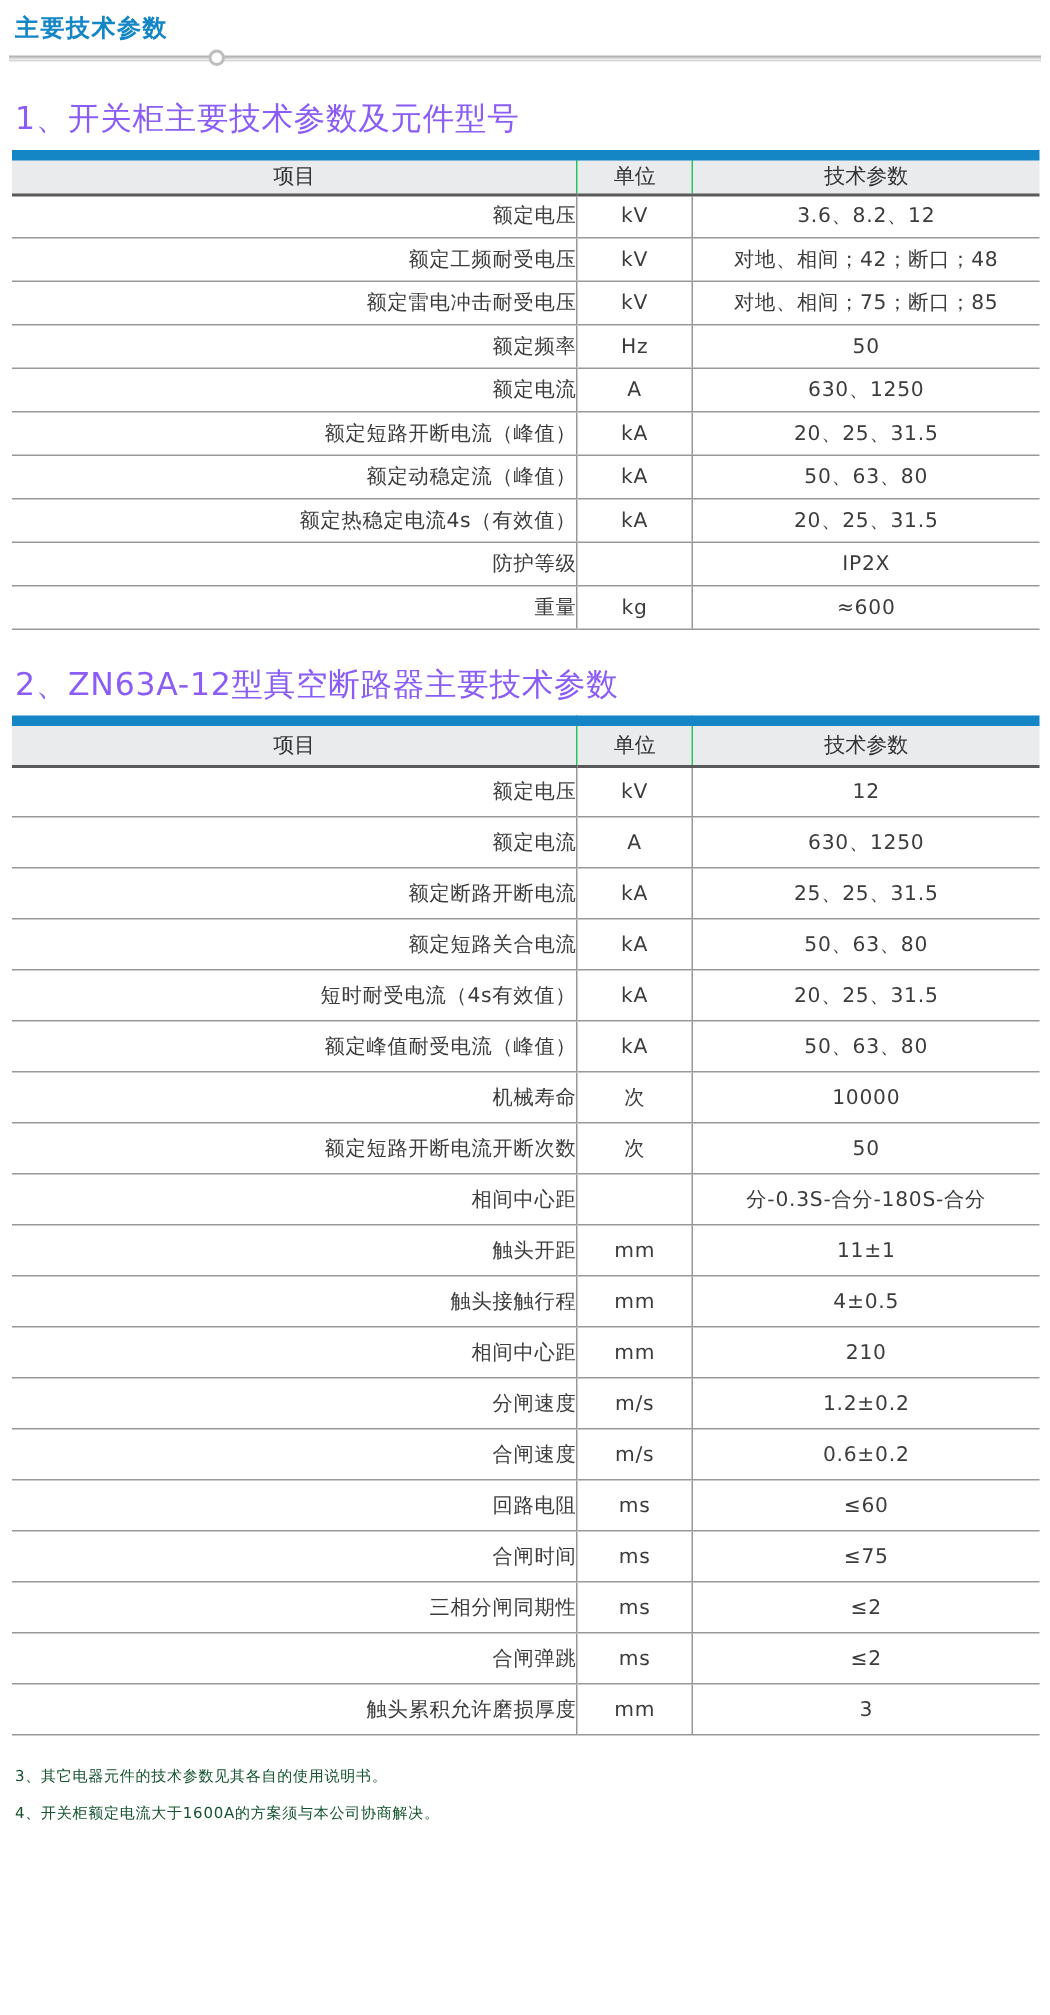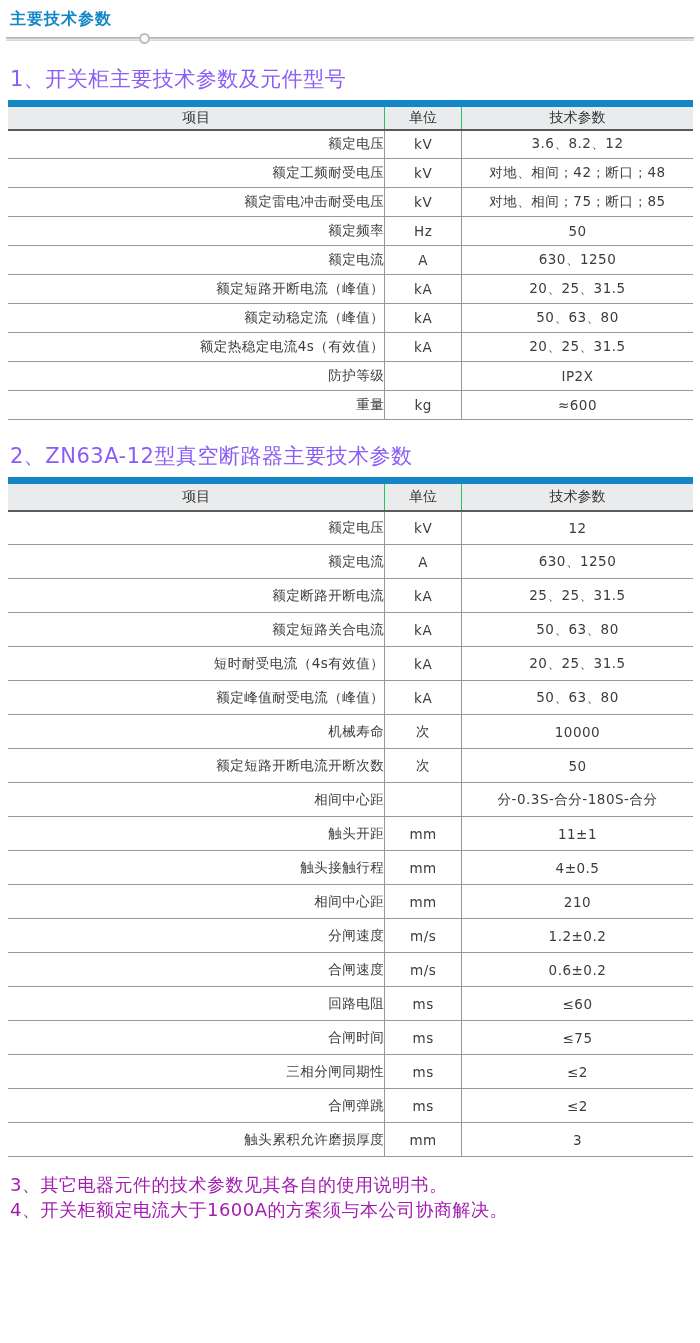--- a/index.html
+++ b/index.html
@@ -74,22 +74,22 @@
     border-bottom:1px solid #989898;
     letter-spacing:0.5px;
   }
   .t1 td { height:29px; }
   .t2 td { height:34px; }
   .spec-table td.col-item { text-align:right; padding-left:27px; }
   .spec-table td.col-unit, .spec-table td.col-value { border-left:1px solid #989898; }
 
   .notes {
     margin:15px 0 0 10px;
-    font-size:18px;
-    color:#a21caf;
+    font-size:10px;
+    color:#14532d;
     line-height:25px;
     letter-spacing:0.5px;
   }
 </style>
 </head>
 <body>
 
 <div class="page">
 
   <h1 class="title">主要技术参数</h1>

